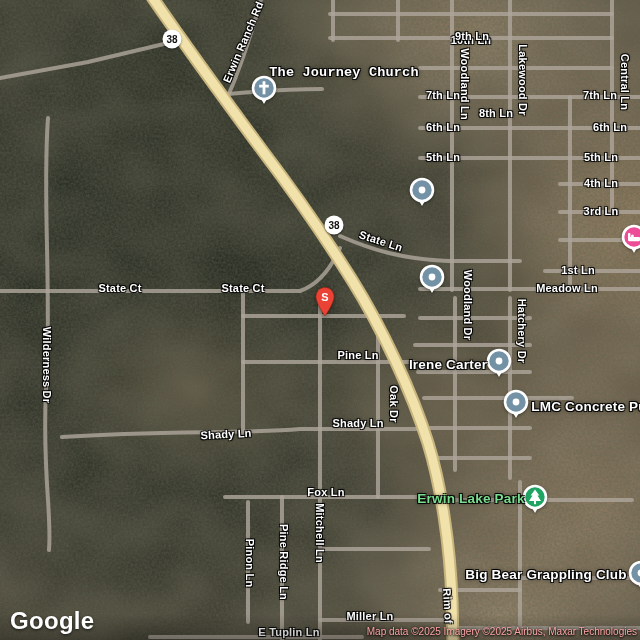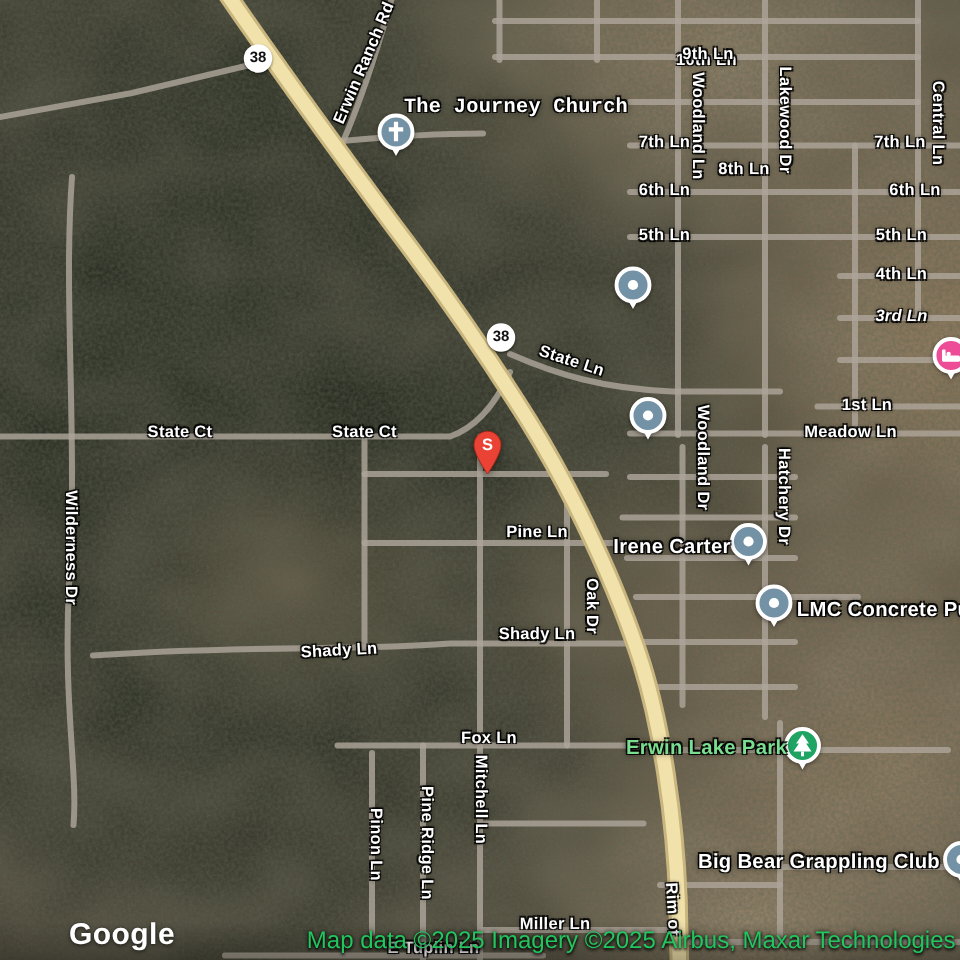--- a/index.html
+++ b/index.html
@@ -55,27 +55,26 @@
     filter:drop-shadow(0 1px 2px rgba(0,0,0,.5));}
   .pin .s-label{
     position:absolute;left:0;top:4.5px;width:24px;text-align:center;
     color:#fff;font-size:11px;font-weight:bold;
   }
   
   .bottom-fade{position:absolute;left:0;right:0;bottom:0;height:26px;z-index:9;
     background:linear-gradient(transparent, rgba(0,0,0,.28));pointer-events:none;}
   .google-logo{
     position:absolute;left:10px;bottom:5px;z-index:10;
-    color:#fff;font-size:20px;font-weight:bold;letter-spacing:.3px;
+    color:#fff;font-size:24px;font-weight:bold;letter-spacing:.3px;
     text-shadow:0 1px 3px rgba(0,0,0,.7);
-    margin-left:36px;
   }
   .copyright{
     position:absolute;right:3px;bottom:3px;z-index:10;
-    color:#22c55e;font-size:16px;
+    color:#fca5a5;font-size:10px;
     text-shadow:0 0 3px rgba(0,0,0,.95),0 1px 2px rgba(0,0,0,.9);
   }
 </style>
 </head>
 <body>
 
 <div class="stage">
 
   <div class="terrain"></div>
 
@@ -158,21 +157,21 @@
       <span class="slabel" style="left: 471px; top: 8px; transform: translate(-50%, -50%) rotate(0deg); margin-top: 32px;">10th Ln</span>
       <span class="slabel" style="left: 472px; top: 36px; transform: translate(-50%, -50%) rotate(0deg);">9th Ln</span>
       <span class="slabel" style="left: 496px; top: 66px; transform: translate(-50%, -50%) rotate(0deg); margin-top: 47px;">8th Ln</span>
       <span class="slabel" style="left: 443px; top: 95px; transform: translate(-50%, -50%) rotate(0deg);">7th Ln</span>
       <span class="slabel" style="left: 600px; top: 95px; transform: translate(-50%, -50%) rotate(0deg);">7th Ln</span>
       <span class="slabel" style="left: 443px; top: 127px; transform: translate(-50%, -50%) rotate(0deg);">6th Ln</span>
       <span class="slabel" style="left: 610px; top: 127px; transform: translate(-50%, -50%) rotate(0deg);">6th Ln</span>
       <span class="slabel" style="left: 443px; top: 157px; transform: translate(-50%, -50%) rotate(0deg);">5th Ln</span>
       <span class="slabel" style="left: 601px; top: 157px; transform: translate(-50%, -50%) rotate(0deg);">5th Ln</span>
       <span class="slabel" style="left: 601px; top: 183px; transform: translate(-50%, -50%) rotate(0deg);">4th Ln</span>
-      <span class="slabel" style="left: 601px; top: 211px; transform: translate(-50%, -50%) rotate(0deg); font-style: italic;">3rd Ln</span>
+      <span class="slabel" style="left: 601px; top: 211px; transform: translate(-50%, -50%) rotate(0deg);">3rd Ln</span>
       <span class="slabel" style="left: 578px; top: 270px; transform: translate(-50%, -50%) rotate(0deg);">1st Ln</span>
       <span class="slabel" style="left: 567px; top: 288px; transform: translate(-50%, -50%) rotate(0deg);">Meadow Ln</span>
       <span class="slabel" style="left: 465px; top: 84px; transform: translate(-50%, -50%) rotate(90deg);">Woodland Ln</span>
       <span class="slabel" style="left: 523px; top: 80px; transform: translate(-50%, -50%) rotate(90deg);">Lakewood Dr</span>
       <span class="slabel" style="left: 625px; top: 82px; transform: translate(-50%, -50%) rotate(90deg);">Central Ln</span>
       <span class="slabel" style="left: 468px; top: 305px; transform: translate(-50%, -50%) rotate(90deg);">Woodland Dr</span>
       <span class="slabel" style="left: 522px; top: 331px; transform: translate(-50%, -50%) rotate(90deg);">Hatchery Dr</span>
       <span class="slabel" style="left: 243px; top: 42px; transform: translate(-50%, -50%) rotate(-67deg);">Erwin Ranch Rd</span>
       <span class="slabel" style="left: 381px; top: 241px; transform: translate(-50%, -50%) rotate(18deg);">State Ln</span>
       <span class="slabel" style="left: 120px; top: 288px; transform: translate(-50%, -50%) rotate(0deg);">State Ct</span>

